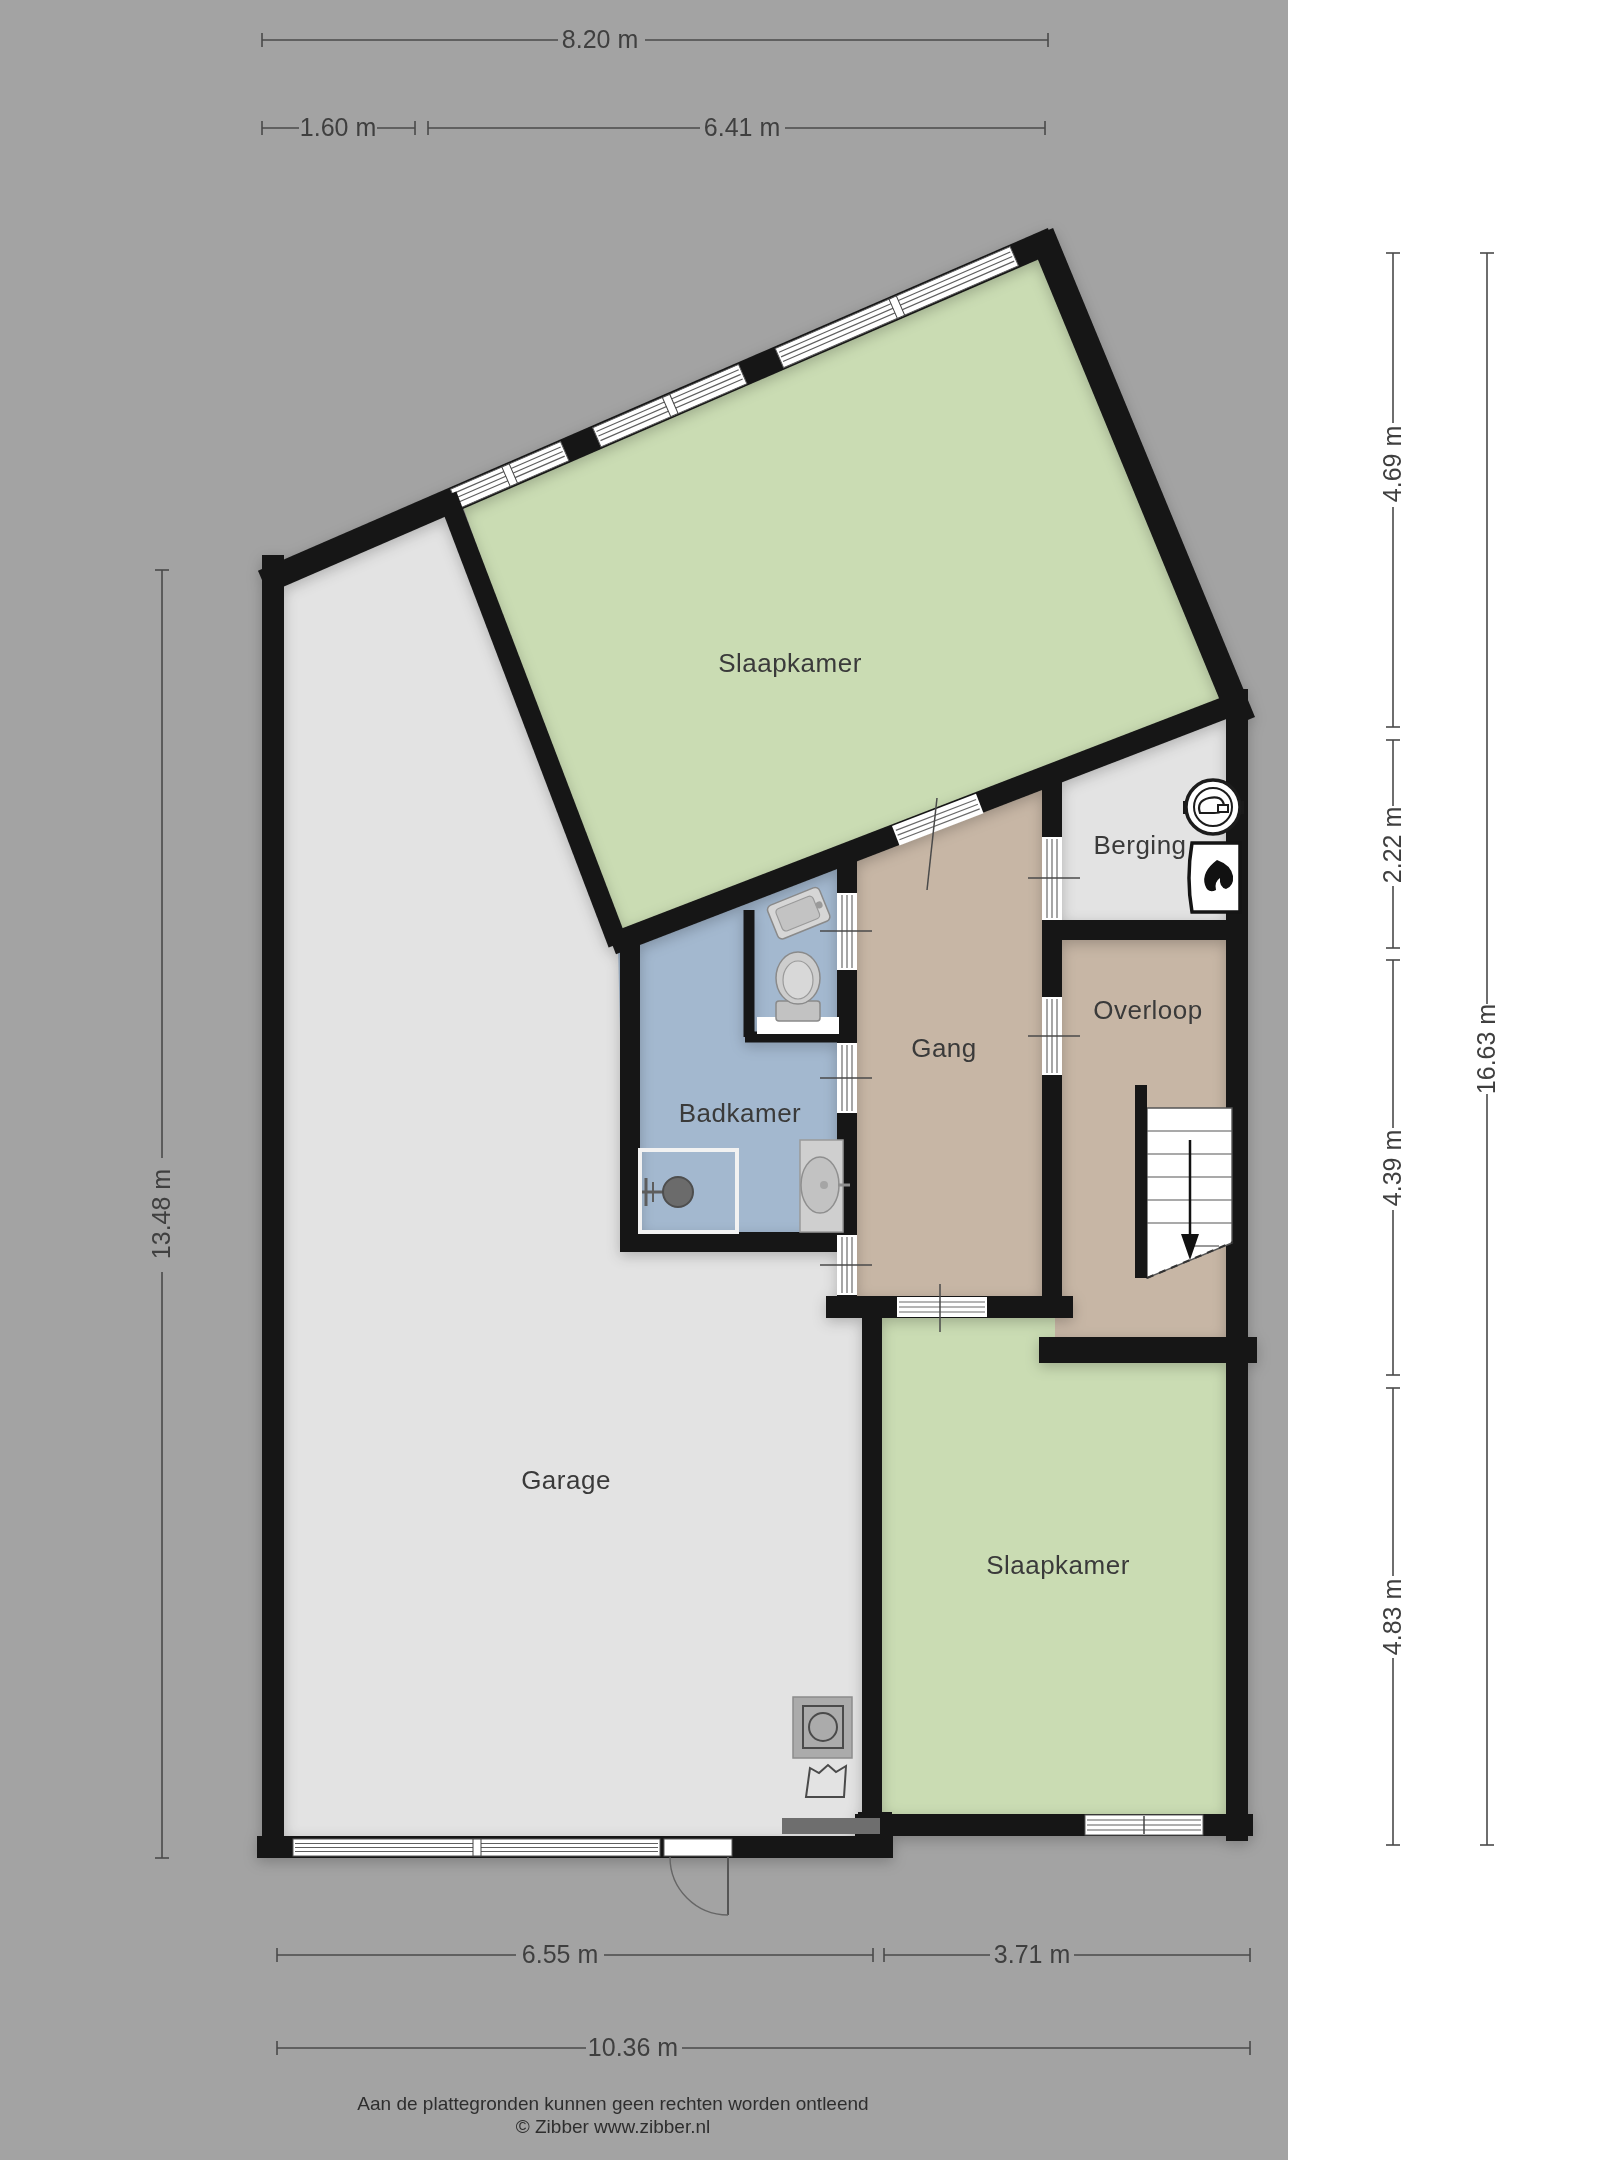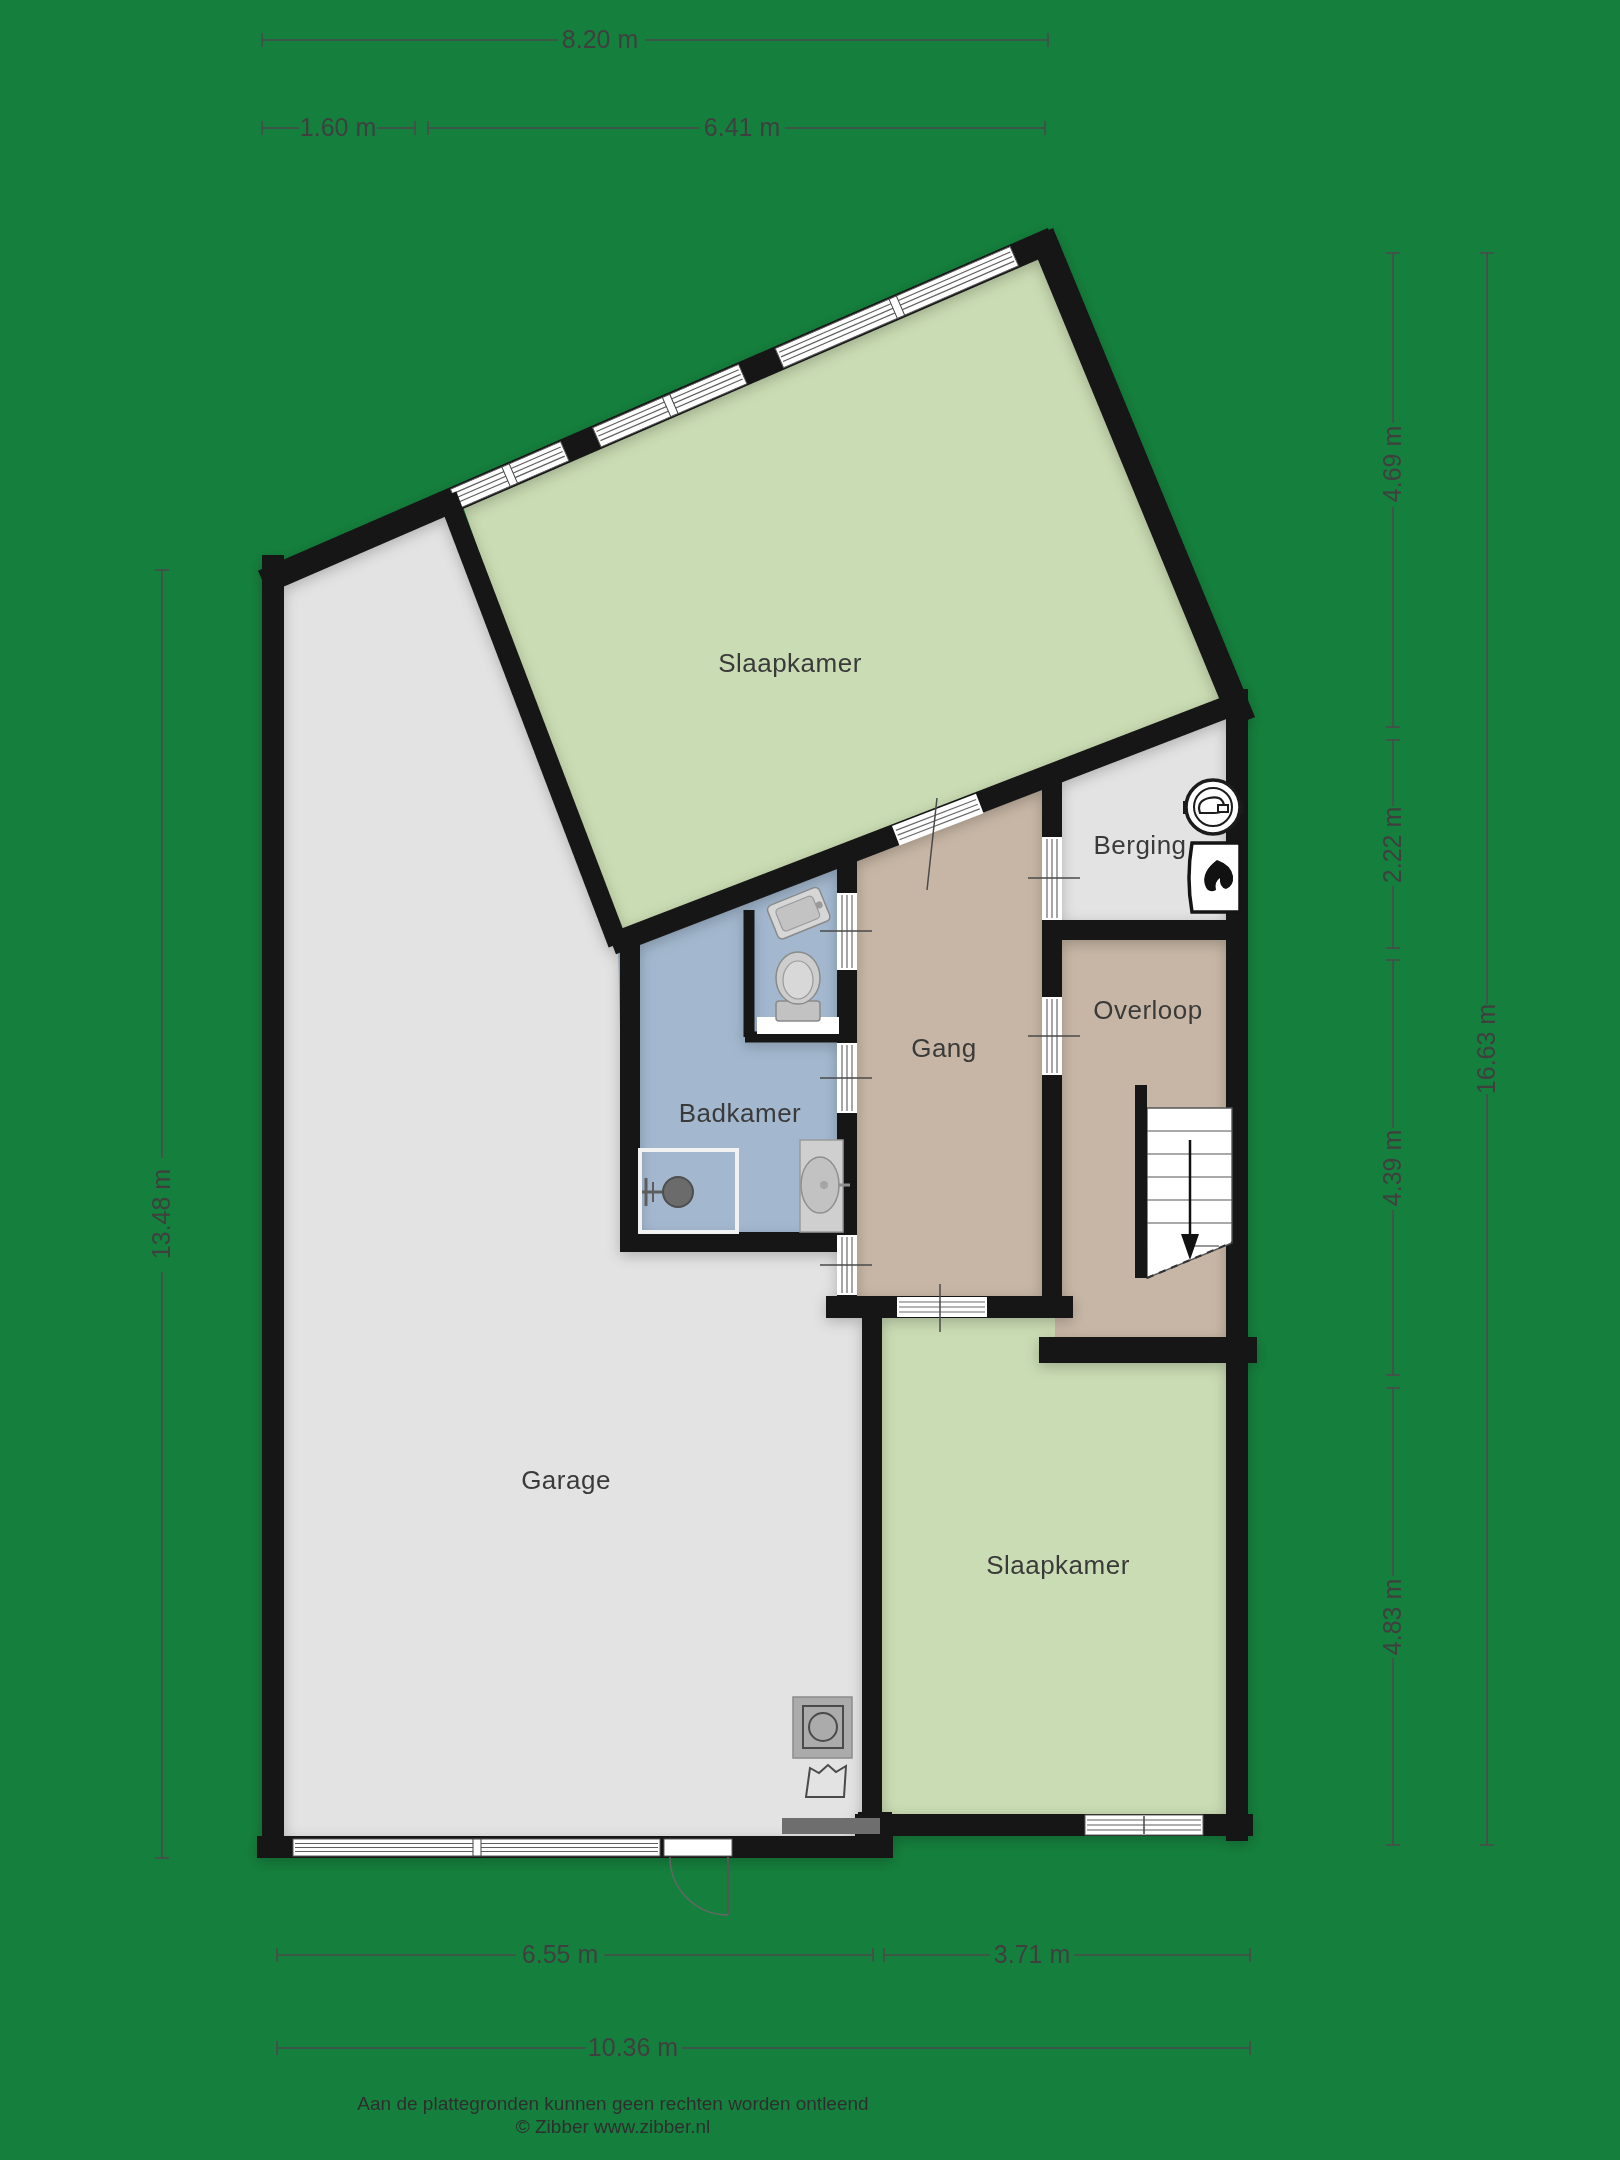--- a/index.html
+++ b/index.html
@@ -1,17 +1,17 @@
 <!DOCTYPE html>
 <html><head>
 <meta charset="utf-8">
 <style>
   html,body{margin:0;padding:0;background:#ffffff;}
   body{font-family:"Liberation Sans", sans-serif;}
-  .plan-wrap{width:1620px;height:2160px;position:relative;background:#15803d;}
+  .plan-wrap{width:1288px;height:2160px;position:relative;background:#a3a3a3;}
   svg{display:block;}
   .room-label{font-size:26px;fill:#3a3a3a;letter-spacing:.5px;}
   .dim-text{font-size:25px;fill:#3f3f3f;}
   .footer-text{font-size:19px;fill:#2e2e2e;}
   .dim{stroke:#4a4a4a;stroke-width:1.6;}
   .wall{stroke:#161616;}
   .winline{stroke:#5f5f5f;stroke-width:1.2;fill:none;}
   .doorline{stroke:#6a6a6a;stroke-width:1.2;}
 </style>
 </head>

